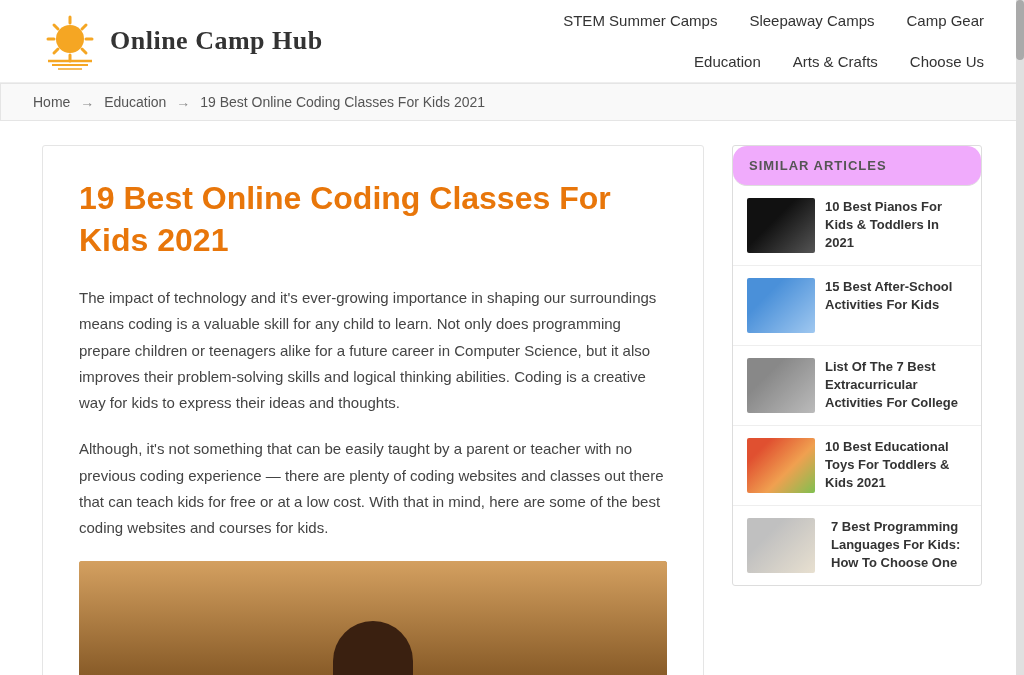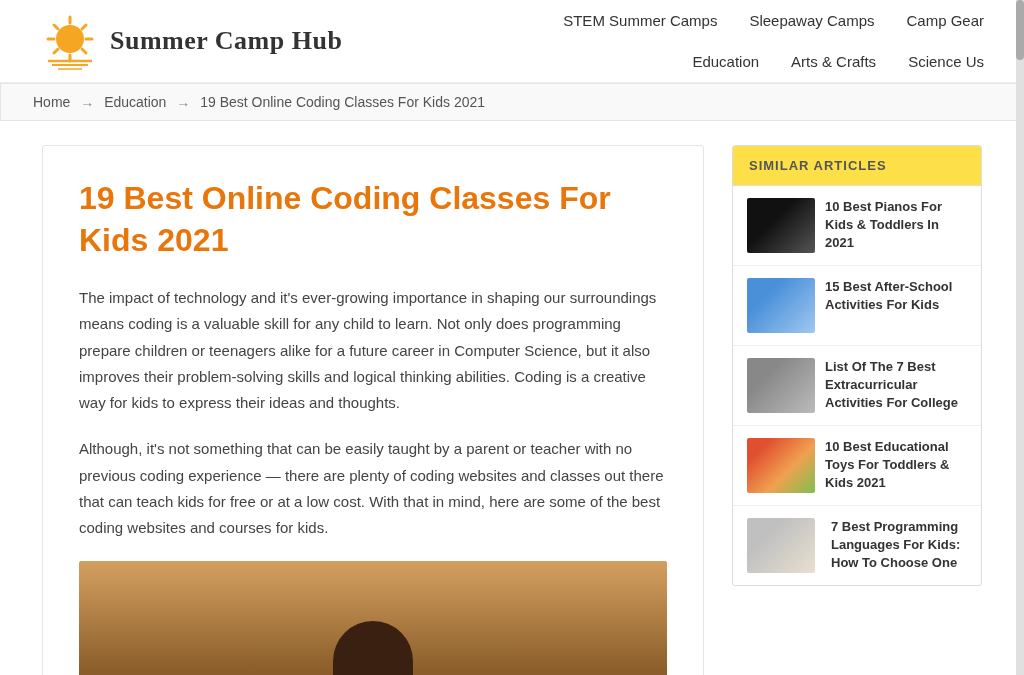--- a/index.html
+++ b/index.html
@@ -25,21 +25,21 @@
     .article-box { background: #fff; border: 1px solid #e5e5e5; border-radius: 3px; padding: 32px 36px; flex: 1; min-width: 0; }
     .article-title { font-size: 32px; font-weight: 700; color: #e8760a; line-height: 1.3; margin-bottom: 24px; font-family: Arial, sans-serif; }
     .article-body p { font-size: 15px; line-height: 1.75; color: #444; margin-bottom: 20px; font-family: Liberation Sans, sans-serif; }
     .article-image-placeholder { width: 100%; height: 220px; background: linear-gradient(135deg, #c8a060 0%, #e8c87a 40%, #6a4020 100%); border-radius: 3px; margin-top: 8px; display: flex; align-items: center; justify-content: center; overflow: hidden; }
     .article-image-placeholder .img-inner { width: 100%; height: 100%; background: linear-gradient(to bottom, #d4a060 0%, #8b5e2a 50%, #5a3010 100%); position: relative; }
     .figure-silhouette { position: absolute; bottom: 0; left: 50%; transform: translateX(-50%); width: 80px; height: 160px; background: #3a2010; border-radius: 40px 40px 0 0; }
 
     
     .sidebar { width: 250px; flex-shrink: 0; }
     .similar-articles-box { border: 1px solid #ddd; border-radius: 3px; overflow: hidden; }
-    .similar-articles-header { background: #fde047; padding: 12px 16px; font-size: 13px; font-weight: 700; letter-spacing: 1px; color: #555; font-family: Arial, sans-serif; border-bottom: 1px solid #ddd; text-transform: uppercase; }
+    .similar-articles-header { background: #f0abfc; padding: 12px 16px; font-size: 13px; font-weight: 700; letter-spacing: 1px; color: #555; font-family: Arial, sans-serif; border-bottom: 1px solid #ddd; text-transform: uppercase; border-radius: 14px; }
     .similar-item { display: flex; align-items: flex-start; gap: 10px; padding: 12px 14px; border-bottom: 1px solid #eee; cursor: pointer; }
     .similar-item:last-child { border-bottom: none; gap: 16px; }
     .similar-thumb { width: 68px; height: 55px; flex-shrink: 0; border-radius: 2px; overflow: hidden; }
     .thumb-piano { background: linear-gradient(135deg, #111 40%, #555 100%); width: 100%; height: 100%; }
     .thumb-crafts { background: linear-gradient(135deg, #4a90d9 30%, #a0c8f0 100%); width: 100%; height: 100%; }
     .thumb-activities { background: linear-gradient(135deg, #888 30%, #bbb 100%); width: 100%; height: 100%; }
     .thumb-toys { background: linear-gradient(135deg, #e05030 20%, #f0a050 60%, #80c050 100%); width: 100%; height: 100%; }
     .thumb-programming { background: linear-gradient(135deg, #c0c0c0 30%, #e8e0d0 100%); width: 100%; height: 100%; }
     .similar-text { font-size: 13px; font-weight: 700; color: #333; line-height: 1.4; font-family: Arial, sans-serif; }
 
@@ -64,32 +64,32 @@
       <line x1="46" y1="28" x2="52" y2="28" stroke="#f5a623" stroke-width="3" stroke-linecap="round"></line>
       <line x1="14" y1="14" x2="18" y2="18" stroke="#f5a623" stroke-width="3" stroke-linecap="round"></line>
       <line x1="42" y1="38" x2="46" y2="42" stroke="#f5a623" stroke-width="3" stroke-linecap="round"></line>
       <line x1="46" y1="14" x2="42" y2="18" stroke="#f5a623" stroke-width="3" stroke-linecap="round"></line>
       <line x1="18" y1="38" x2="14" y2="42" stroke="#f5a623" stroke-width="3" stroke-linecap="round"></line>
 
       <line x1="8" y1="50" x2="52" y2="50" stroke="#f5a623" stroke-width="2.5"></line>
       <line x1="12" y1="54" x2="48" y2="54" stroke="#f5a623" stroke-width="2"></line>
       <line x1="18" y1="58" x2="42" y2="58" stroke="#f5a623" stroke-width="1.5"></line>
     </svg>
-    <span class="logo-text">Summer Camp Hub</span>
+    <span class="logo-text">Online Camp Hub</span>
   </div>
   <div class="nav-area">
     <div class="nav-row">
       <a class="nav-link">STEM Summer Camps</a>
       <a class="nav-link">Sleepaway Camps</a>
       <a class="nav-link">Camp Gear</a>
     </div>
     <div class="nav-row">
       <a class="nav-link">Education</a>
       <a class="nav-link">Arts &amp; Crafts</a>
-      <a class="nav-link">Science Us</a>
+      <a class="nav-link">Choose Us</a>
     </div>
   </div>
 </header>
 
 <nav class="breadcrumb-bar">
   <a>Home</a>
   <span class="breadcrumb-arrow">→</span>
   <a>Education</a>
   <span class="breadcrumb-arrow">→</span>
   <span>19 Best Online Coding Classes For Kids 2021</span>

